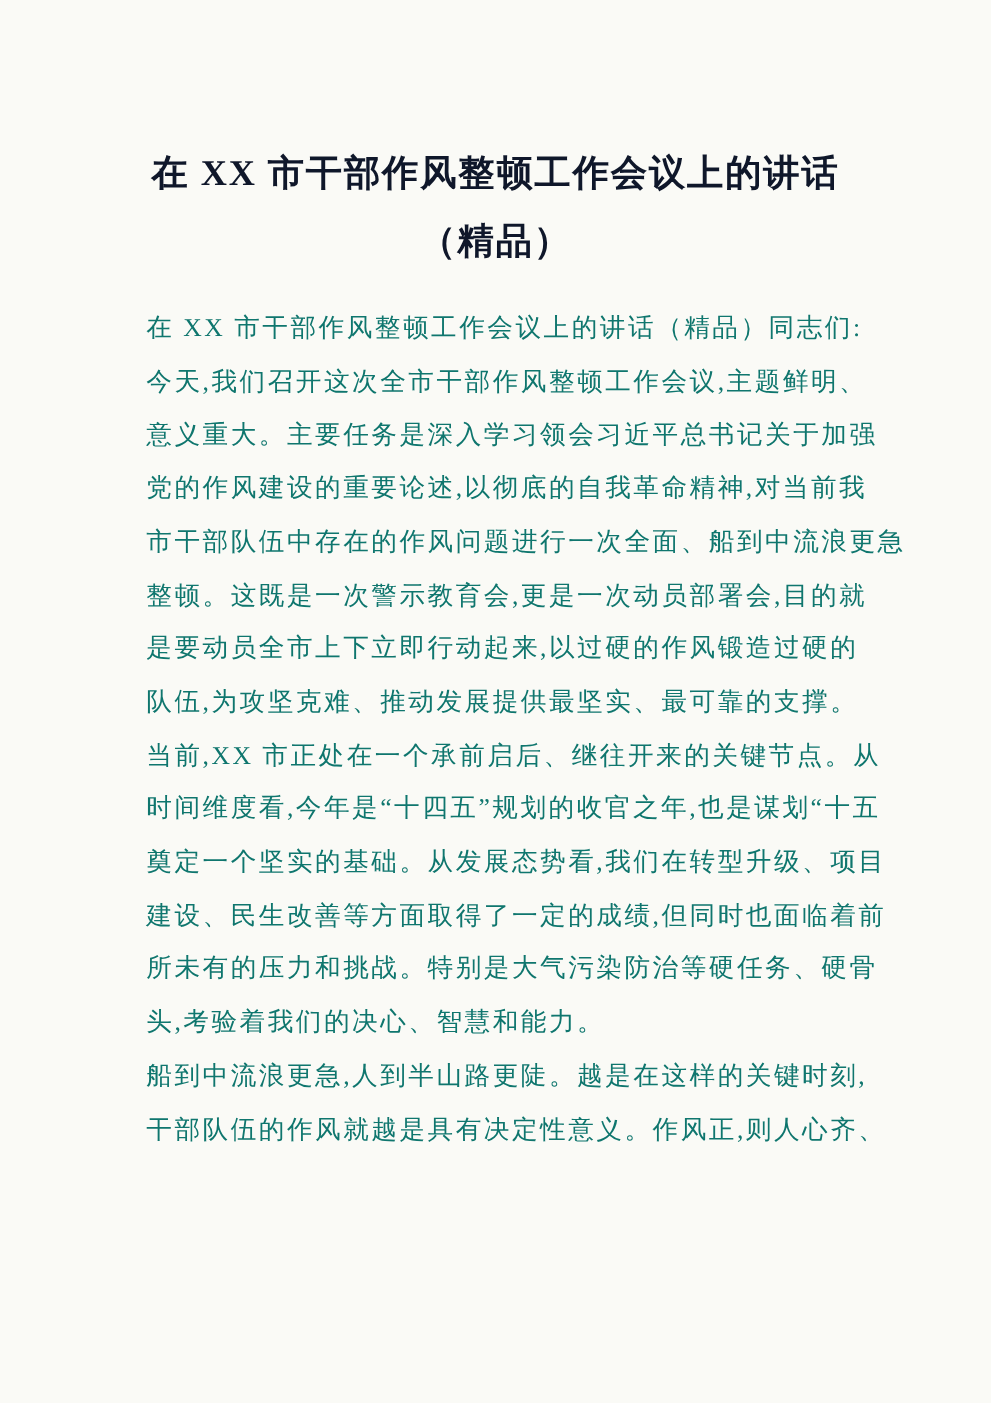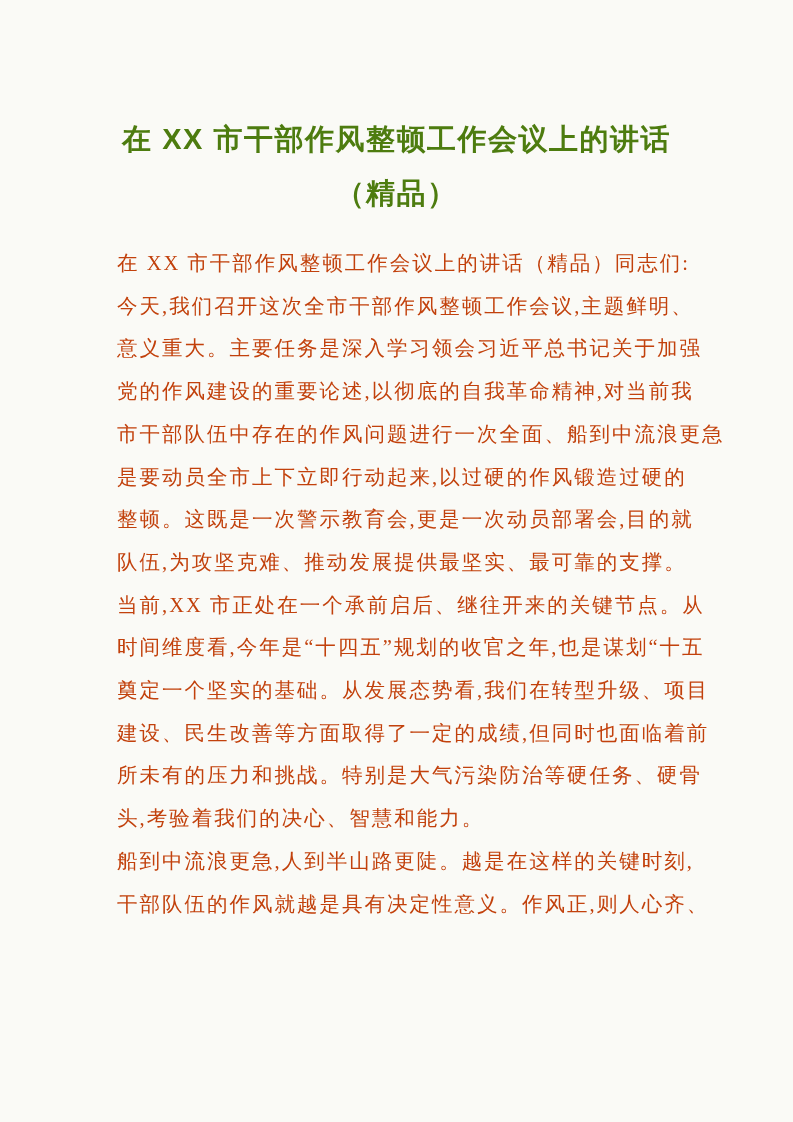--- a/index.html
+++ b/index.html
@@ -15,37 +15,37 @@
     color: #1e1e1e;
   }
   .page {
     box-sizing: border-box;
     width: 793px;
     height: 1122px;
     padding: 112px 117px 0 117px;
   }
   .title {
     margin: 0;
-    font-family: Liberation Sans, sans-serif;
+    font-family: Liberation Serif, serif;
     font-weight: 700;
     font-size: 29px;
     line-height: 54px;
     letter-spacing: 1.5px;
     text-align: center;
-    color: #4d7c0f;
+    color: #0f172a;
   }
   .title-line {
     white-space: nowrap;
   }
   .doc-body {
     margin-top: 22px;
     font-size: 20.5px;
     line-height: 42.7px;
     letter-spacing: 2px;
-    color: #c2410c;
+    color: #0f766e;
   }
   .paragraph {
     margin: 0;
   }
   .line {
     white-space: nowrap;
     overflow: visible;
   }
 </style>
 </head>
@@ -56,22 +56,22 @@
     <div class="title-line">在 XX 市干部作风整顿工作会议上的讲话</div>
     <div class="title-line">（精品）</div>
   </h1>
   <div class="doc-body">
       <div class="paragraph">
         <div class="line">在 XX 市干部作风整顿工作会议上的讲话（精品）同志们:</div>
         <div class="line">今天,我们召开这次全市干部作风整顿工作会议,主题鲜明、</div>
         <div class="line">意义重大。主要任务是深入学习领会习近平总书记关于加强</div>
         <div class="line">党的作风建设的重要论述,以彻底的自我革命精神,对当前我</div>
         <div class="line">市干部队伍中存在的作风问题进行一次全面、船到中流浪更急</div>
+        <div class="line">整顿。这既是一次警示教育会,更是一次动员部署会,目的就</div>
         <div class="line">是要动员全市上下立即行动起来,以过硬的作风锻造过硬的</div>
-        <div class="line">整顿。这既是一次警示教育会,更是一次动员部署会,目的就</div>
         <div class="line">队伍,为攻坚克难、推动发展提供最坚实、最可靠的支撑。</div>
       </div>
       <div class="paragraph">
         <div class="line">当前,XX 市正处在一个承前启后、继往开来的关键节点。从</div>
         <div class="line">时间维度看,今年是“十四五”规划的收官之年,也是谋划“十五</div>
         <div class="line">奠定一个坚实的基础。从发展态势看,我们在转型升级、项目</div>
         <div class="line">建设、民生改善等方面取得了一定的成绩,但同时也面临着前</div>
         <div class="line">所未有的压力和挑战。特别是大气污染防治等硬任务、硬骨</div>
         <div class="line">头,考验着我们的决心、智慧和能力。</div>
       </div>

